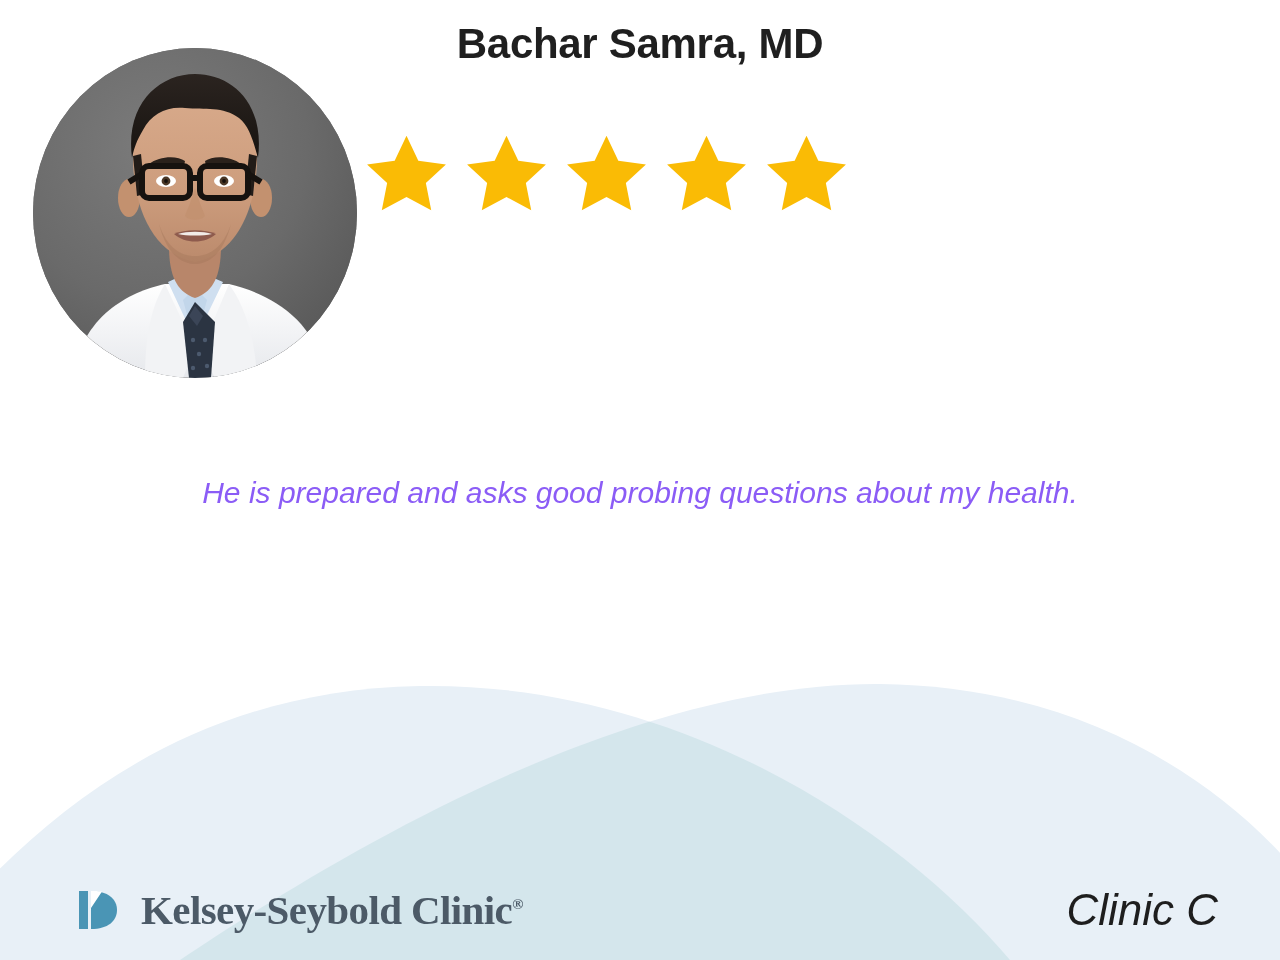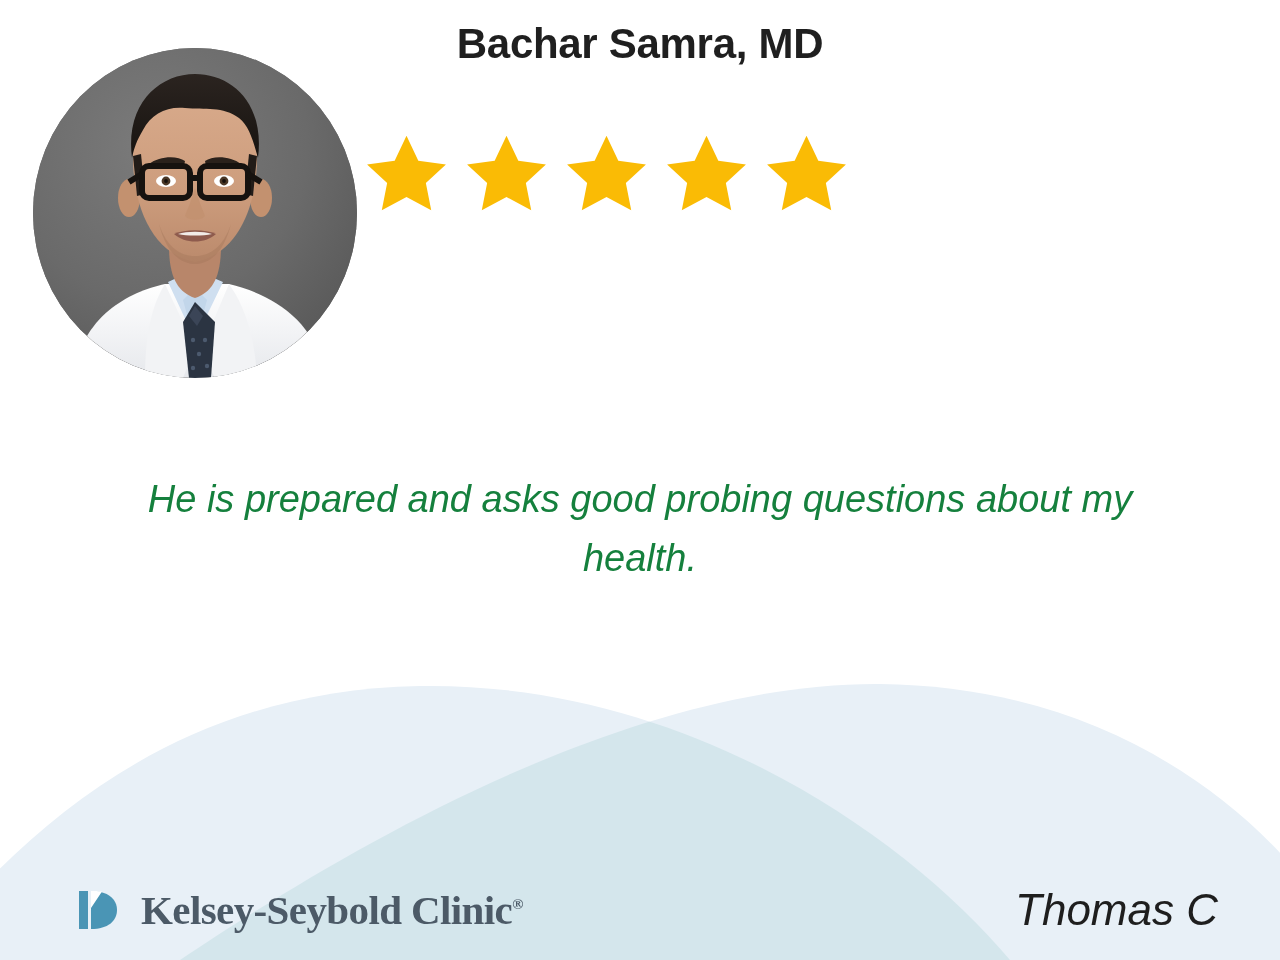--- a/index.html
+++ b/index.html
@@ -70,23 +70,23 @@
   .star-icon { display: block; width: 89px; height: 86px; }
 
   
   .quote-text {
     position: absolute;
     left: 90px;
     top: 470px;
     width: 1100px;
     text-align: center;
     font-style: italic;
-    font-size: 38px;
+    font-size: 30px;
     line-height: 1.55;
-    color: #15803d;
+    color: #8b5cf6;
     font-family: "Liberation Sans", sans-serif;
   }
 
   
   .brand-logo {
     position: absolute;
     left: 78px;
     bottom: 28px;
     display: flex;
     align-items: center;
@@ -256,15 +256,15 @@
     <svg class="brand-mark" viewBox="0 0 40 44">
       <rect x="1" y="3" width="9" height="38" fill="#4A95B5"></rect>
       <path d="M 13,22 L 13,3 C 30,3 39,11 39,22 C 39,33 30,41 13,41 Z" fill="#4A95B5"></path>
       <path d="M 13,22 L 13,41 C 26,41 33,33 33,24 C 33,16 27,10 17,9 C 24,13 27,17 27,22 C 27,28 21,32 13,22 Z" fill="#ffffff" opacity="0"></path>
       <path d="M 12,21.5 L 24,3.4 C 20.6,3.1 16.9,3 13,3 L 13,21.5 Z" fill="#ffffff"></path>
       <path d="M 12,22.5 L 24,40.6 C 20.6,40.9 16.9,41 13,41 L 13,22.5 Z" fill="#ffffff" opacity="0"></path>
     </svg>
     <span class="brand-wordmark"><span>Kelsey-Seybold Clinic</span><span class="brand-reg">®</span></span>
   </div>
 
-  <div class="reviewer-name">Thomas C</div>
+  <div class="reviewer-name">Clinic C</div>
 
 </div>
 
 </body></html>

